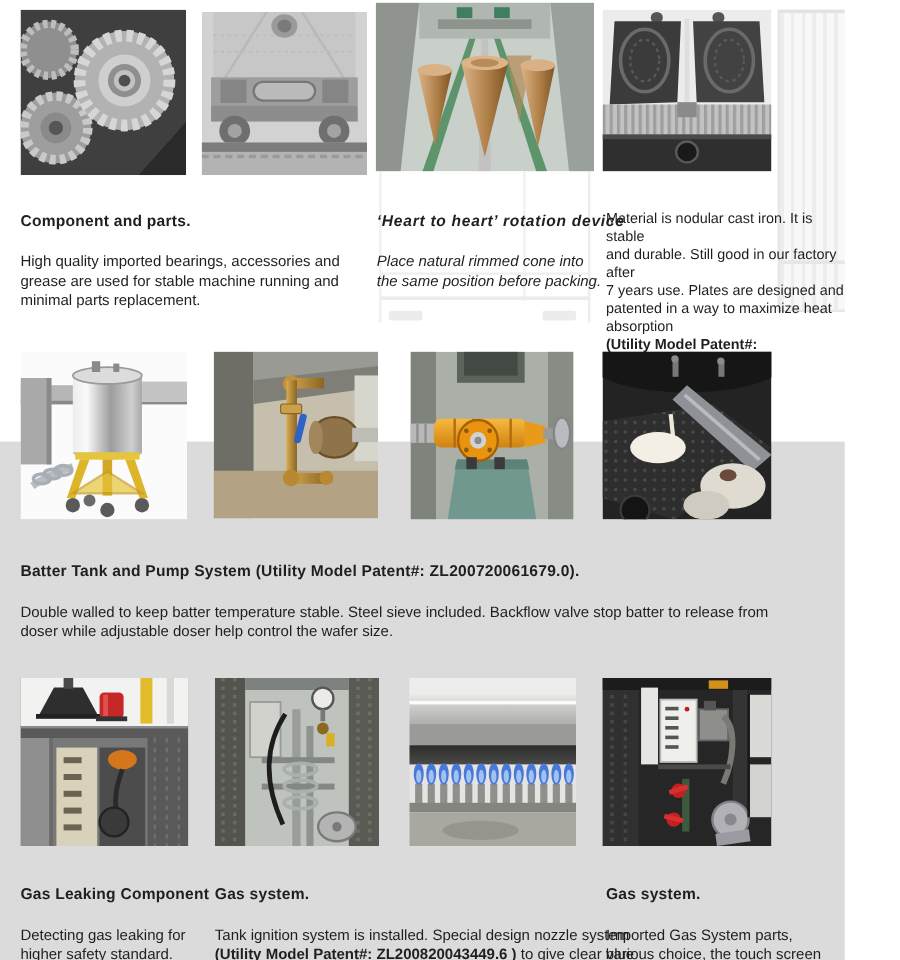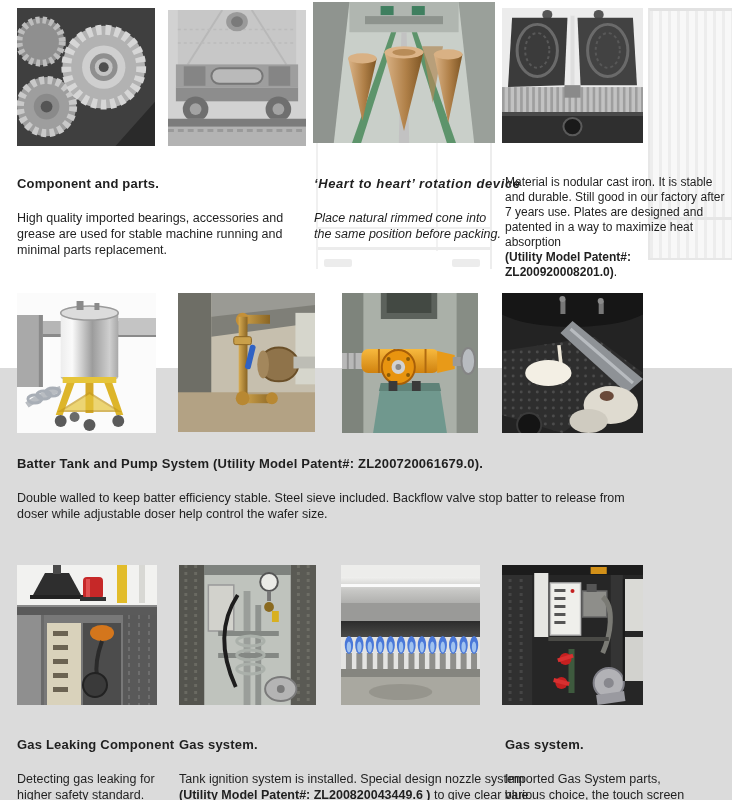--- a/index.html
+++ b/index.html
@@ -1,17 +1,17 @@
 <!DOCTYPE html>
 <html><head>
 <meta charset="utf-8">
 <style>
   html,body{margin:0;padding:0;background:#ffffff;}
   .page{position:relative;width:704px;height:800px;background:#ffffff;overflow:hidden;
-        font-family:"Liberation Sans",sans-serif;color:#1f1f1f;padding-left:28px;}
+        font-family:"Liberation Sans",sans-serif;color:#1f1f1f;}
   .band{position:absolute;left:0;top:368px;width:740px;height:432px;background:#dbdbdb;}
   .photo{position:absolute;overflow:hidden;}
   .photo svg{display:block;width:100%;height:100%;}
   .cap{position:absolute;font-size:12.5px;line-height:16px;white-space:pre-line;}
   .cap .t{font-weight:bold;font-size:13px;letter-spacing:.2px;margin-bottom:2px;white-space:normal;}
   .cap .t.ls{letter-spacing:.6px;}
   .cap.small{font-size:12px;line-height:15px;}
   .b{font-weight:bold;}
   
   .ghost{position:absolute;}
@@ -288,23 +288,23 @@
       <line x1="68" y1="36" x2="130" y2="90" stroke="#b8bcc0" stroke-width="3"></line>
       <rect x="56" y="52" width="3.5" height="24" fill="#eee8da" transform="rotate(-6 58 64)"></rect>
       <ellipse cx="46" cy="80" rx="23" ry="13" fill="#f3efe4"></ellipse>
       <ellipse cx="108" cy="112" rx="27" ry="19" fill="#dfdbd0"></ellipse>
       <ellipse cx="86" cy="128" rx="19" ry="12" fill="#cfcbc0"></ellipse>
       <ellipse cx="104" cy="103" rx="7" ry="5" fill="#6a4a3a"></ellipse>
       <circle cx="27" cy="132" r="12" fill="#141414" stroke="#3a3a3a" stroke-width="2"></circle>
     </svg>
   </div>
 
-  <div class="cap" style="left:17px;top:440px;">
+  <div class="cap" style="left:17px;top:452px;">
     <div class="t">Batter Tank and Pump System (Utility Model Patent#: ZL200720061679.0).</div>
-    <span>Double walled to keep batter efficiency stable. Steel sieve included.  Backflow valve stop batter to release from
+    <span>Double walled to keep batter temperature stable. Steel sieve included.  Backflow valve stop batter to release from
 doser while adjustable doser help control the wafer size.</span>
   </div>
 
   <div class="photo" style="left:17px;top:565px;width:140px;height:140px;">
     <svg viewBox="0 0 140 140" preserveAspectRatio="none">
       <rect width="140" height="140" fill="#787878"></rect>
       <rect width="140" height="42" fill="#f2f2f0"></rect>
       <rect x="100" width="10" height="38" fill="#e2bc2a"></rect>
       <rect x="122" width="6" height="38" fill="#d8d8d4"></rect>
       <polygon points="16,30 64,30 52,8 28,8" fill="#2e2e2e"></polygon>

